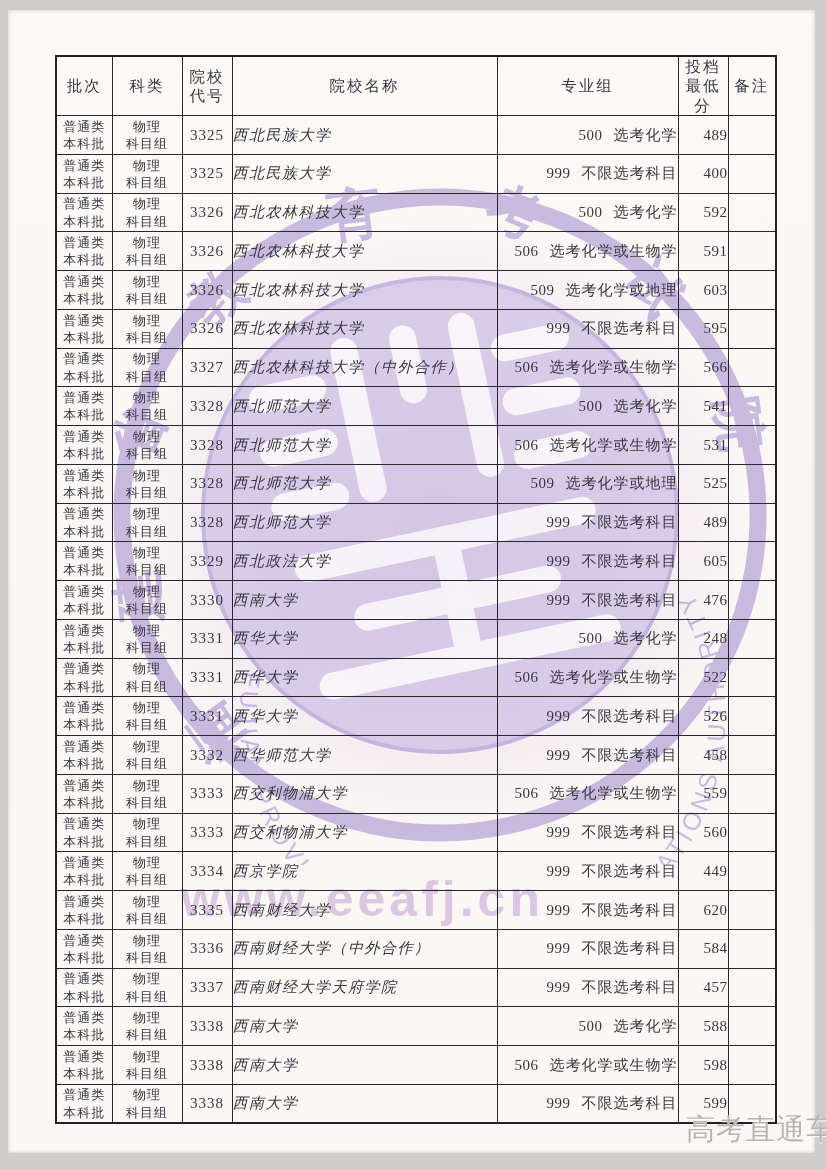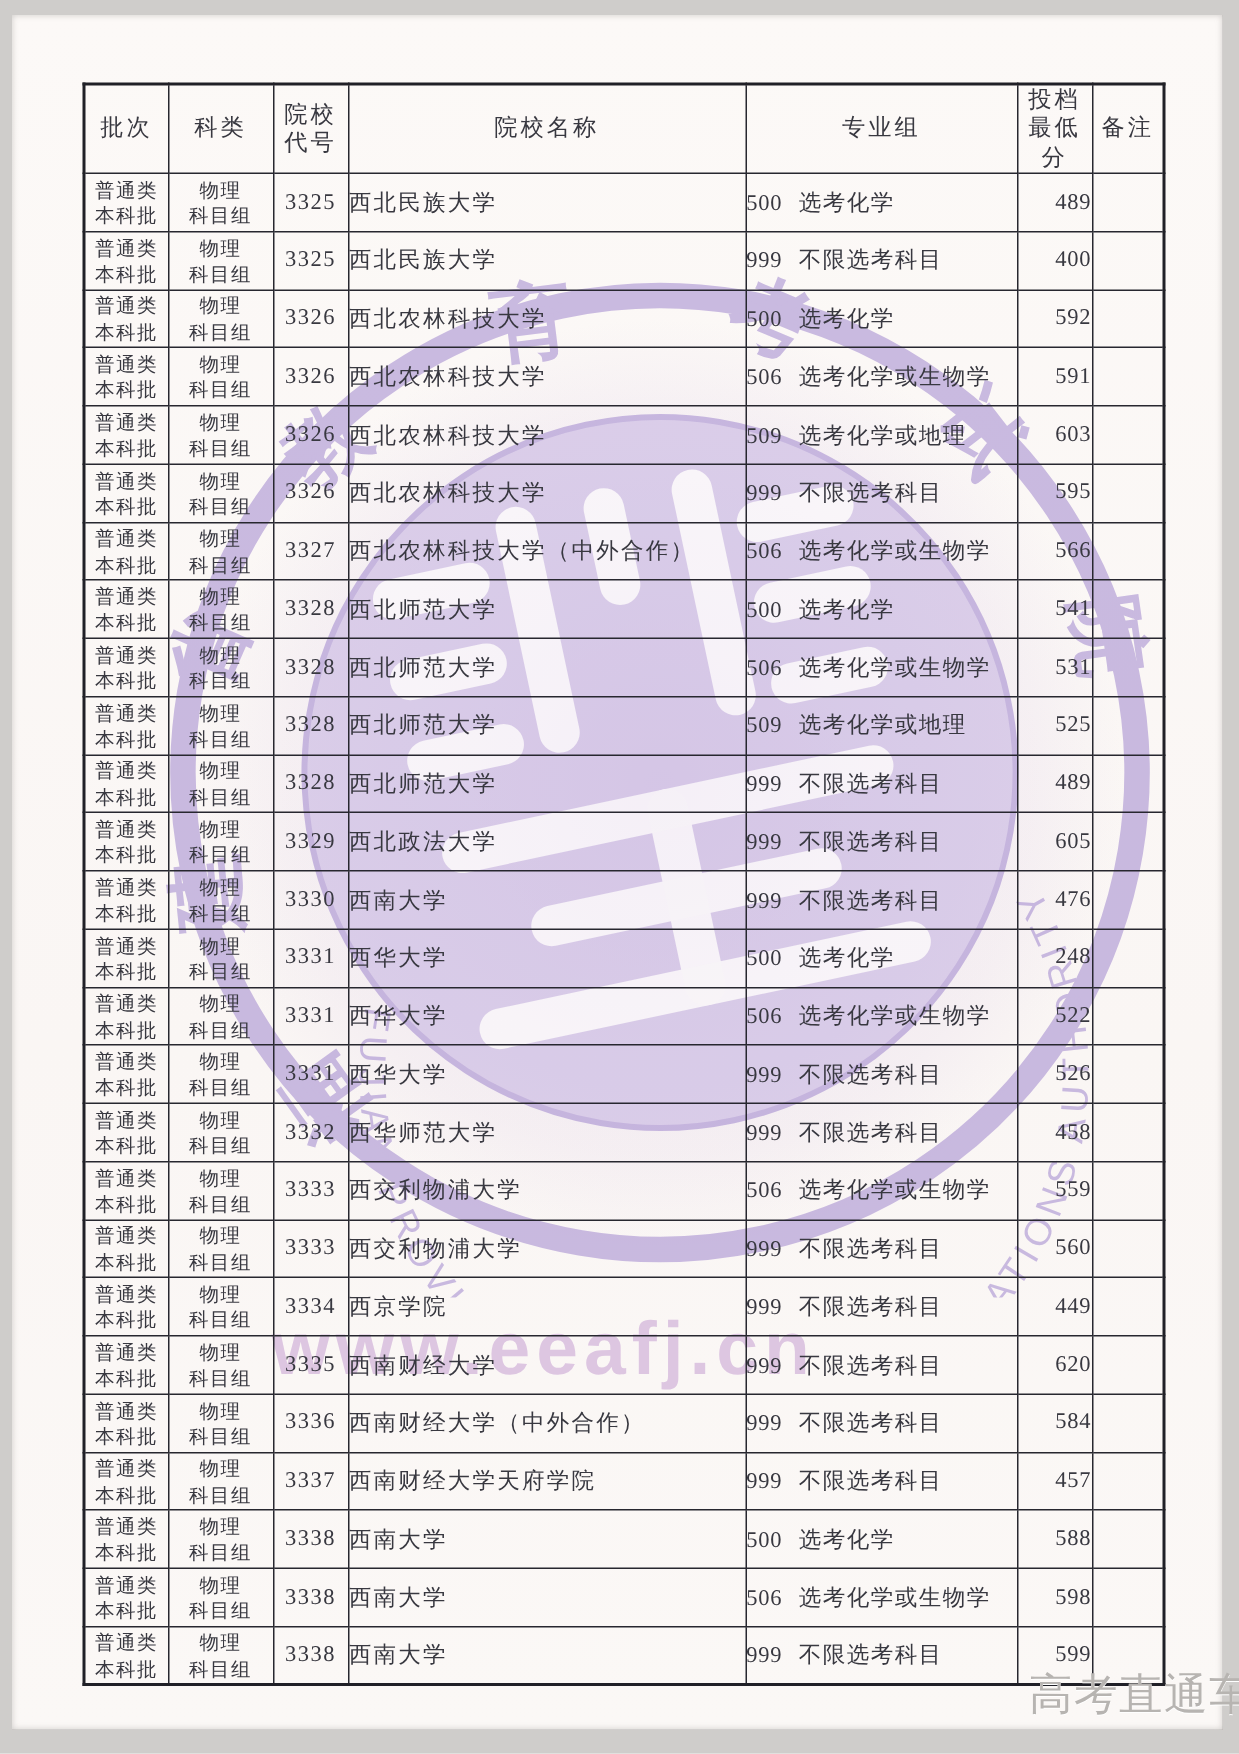--- a/index.html
+++ b/index.html
@@ -20,22 +20,22 @@
   .doc-table{position:absolute;left:55px;top:55px;width:720px;height:1050px;z-index:3;
              border-collapse:collapse;table-layout:fixed;background:transparent;color:#383840;}
   .doc-table td,.doc-table th{border:1.7px solid #27272f;padding:0;overflow:hidden;}
   .doc-table{border:2.5px solid #202027;}
   .doc-table thead tr{height:42px;}
   .doc-table tbody tr{height:38.75px;}
   th{font-weight:normal;font-size:15.5px;letter-spacing:2px;white-space:pre-line;line-height:1.25;text-align:center;vertical-align:middle;}
   td{vertical-align:middle;font-size:15px;}
   .c-batch,.c-subject{text-align:center;font-size:13px;line-height:1.32;white-space:pre-line;letter-spacing:1px;}
   .c-code{text-align:center;letter-spacing:1px;}
-  .c-name{text-align:left;padding-left:9px;letter-spacing:1.5px;}
-  .c-group{text-align:left;padding-left:6px;letter-spacing:1px;}
+  .c-name{text-align:left;padding-left:9px;letter-spacing:1.5px;font-style:italic;}
+  .c-group{text-align:right;padding-left:6px;letter-spacing:1px;}
   .c-group .gcode{margin-right:11px;letter-spacing:.5px;}
   .c-score{text-align:right;letter-spacing:.5px;}
   
   .footer-page{position:absolute;left:0;top:1168px;width:690px;text-align:center;z-index:3;
                font-size:16.5px;letter-spacing:1.5px;color:#46465a;}
   .footer-brand{position:absolute;left:686px;top:1110px;z-index:3;white-space:nowrap;
                 font-family:"Liberation Sans","DejaVu Sans",sans-serif;
                 font-size:29px;letter-spacing:1px;color:#b7b4b1;
                 text-shadow:0 1px 0 #fff;}
 </style>

